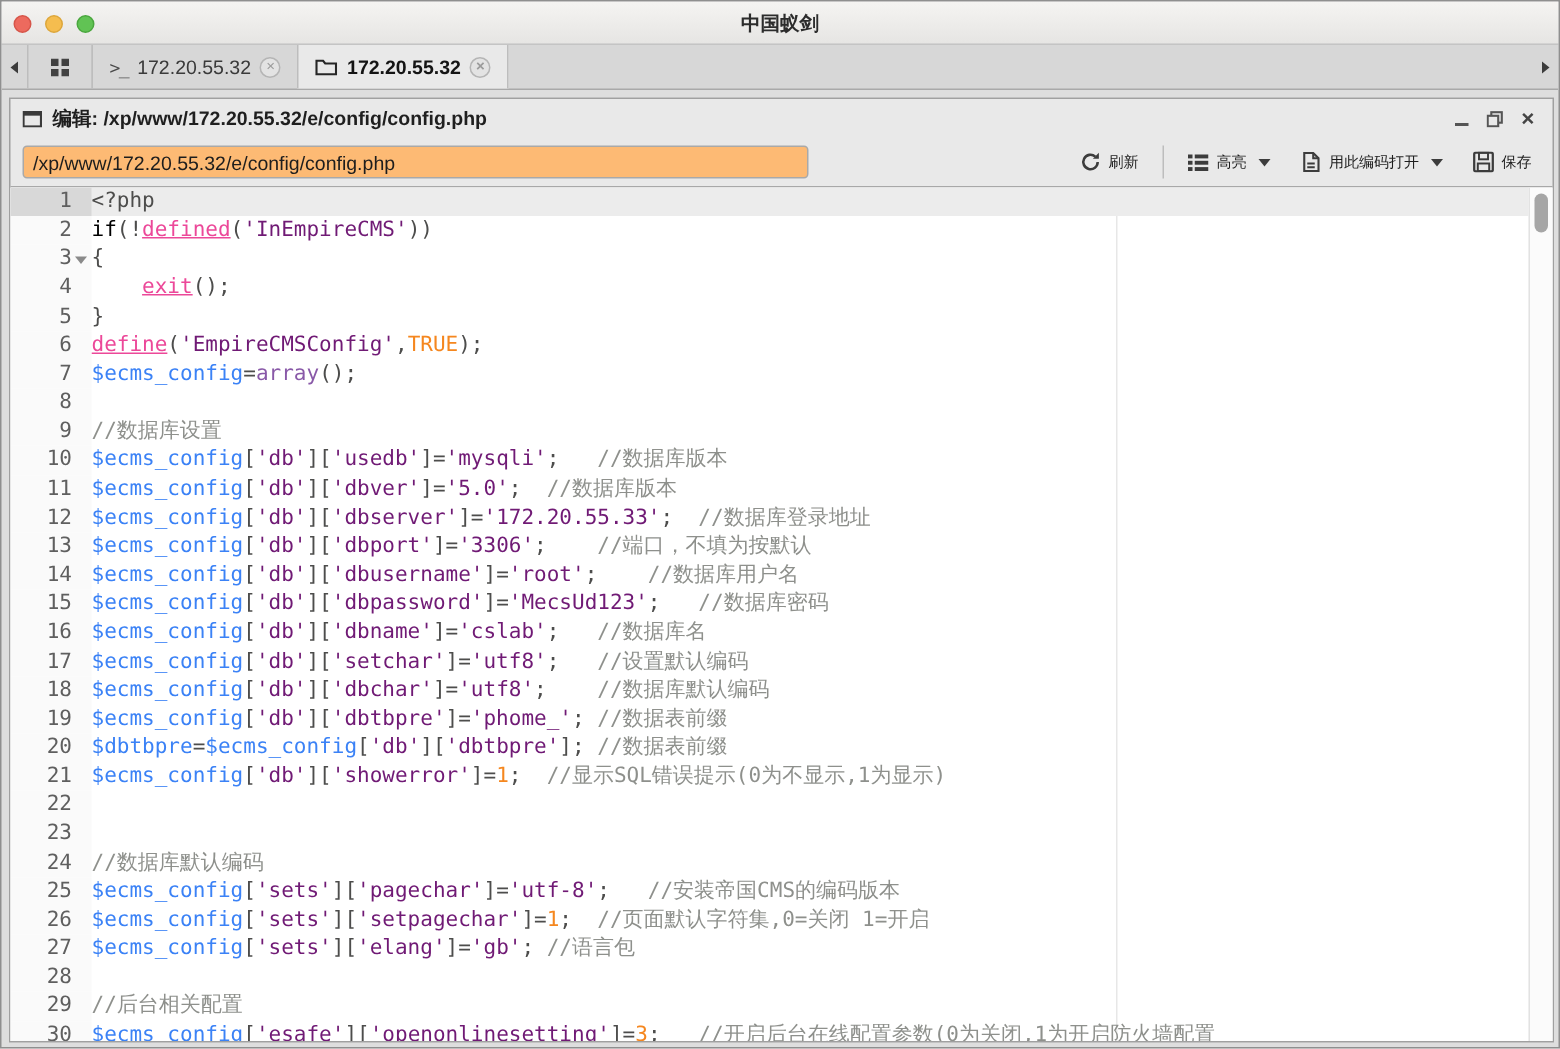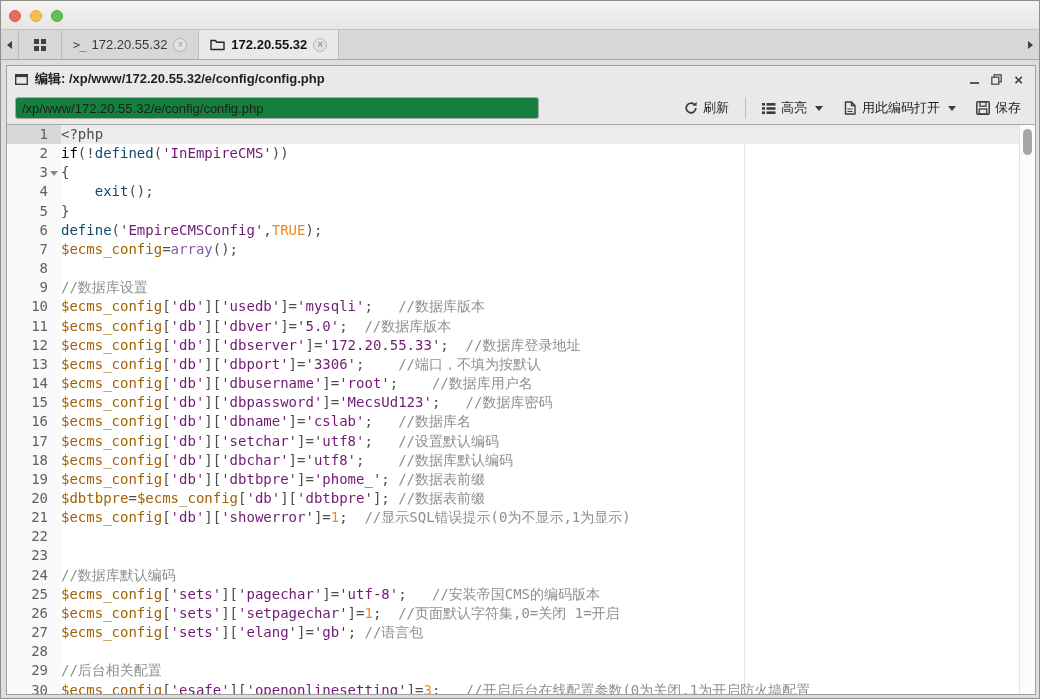--- a/index.html
+++ b/index.html
@@ -40,25 +40,25 @@
     border:1px solid #a0a0a0; background:#e9e9e9; display:flex; flex-direction:column; }
   .panel-header { height:26px; display:flex; align-items:center; padding:0 8px; gap:7px; }
   .panel-title { font-size:13px; font-weight:bold; color:#1f1f1f; white-space:nowrap; }
   .panel-header .spacer { flex:1; }
   .winctl { display:flex; align-items:center; gap:12px; padding-right:4px; }
   .min-bar { width:9px; height:2px; background:#555; margin-top:7px; }
   .close-x { font-size:15px; font-weight:bold; color:#444; line-height:1; }
 
   .toolbar { height:33px; border-bottom:1px solid #a8a8a8; position:relative; }
   .path-input { position:absolute; left:8px; top:5px; width:524px; height:22px;
-    border:1px solid #a9a9a9; border-radius:3px; background:#15803d; padding:0 6px;
+    border:1px solid #a9a9a9; border-radius:3px; background:#fdba74; padding:0 6px;
     font-size:13px; color:#1d1d1d; font-family:"Liberation Sans",sans-serif; }
   .tb-buttons { position:absolute; right:6px; top:0; height:32px; display:flex; align-items:center; gap:4px; }
   .tb-btn { display:flex; align-items:center; gap:5px; padding:0 8px; height:26px;
-    font-size:13px; color:#1d1d1d; background:transparent; border:none; cursor:default;
+    font-size:10px; color:#1d1d1d; background:transparent; border:none; cursor:default;
     font-family:"Liberation Sans",sans-serif; }
   .tb-divider { width:1px; height:22px; background:#bdbdbd; margin:0 4px; }
   .caret-down { width:0; height:0; border-left:4px solid transparent; border-right:4px solid transparent; border-top:5px solid #3c3c3c; margin-left:3px; }
 
   
   .editor { flex:1; position:relative; background:#fff; overflow:hidden;
     font-family:"DejaVu Sans Mono",monospace; font-size:14px; }
   .print-margin { position:absolute; left:737px; top:0; bottom:0; width:1px; background:#e7e7e7; }
   .scrollbar { position:absolute; right:0; top:0; bottom:0; width:16px;
     background:#fbfbfb; border-left:1px solid #e2e2e2; }
@@ -68,38 +68,39 @@
   .row { display:flex; height:19.17px; line-height:19.17px; position:relative; }
   .row.active { background:#ececec; }
   .gut { width:54px; flex:none; text-align:right; padding-right:13px; color:#5f5f5f;
     background:#fafafa; position:relative; }
   .row.active .gut { background:#d8d8d8; }
   .fold { position:absolute; right:3px; top:8px; width:0; height:0;
     border-left:4px solid transparent; border-right:4px solid transparent; border-top:5px solid #8a8a8a; }
   .code { flex:1; white-space:pre; tab-size:4; -moz-tab-size:4; color:#4d4d4c; }
   .tk-t { color:#4d4d4c; }
   .tk-c { color:#8e908c; }
-  .tk-v { color:#a16207; }
+  .tk-v { color:#3b82f6; }
   .tk-s { color:#701a75; }
-  .tk-k { color:#0c4a6e; }
+  .tk-k { color:#ec4899;text-decoration:underline; }
   .tk-kw{ color:#000000; }
   .tk-o { color:#f5871f; }
   .tk-p { color:#8959a8; }
 
   svg { display:block; }
 </style>
 </head>
 <body>
 
 <div class="titlebar">
   <div class="lights">
     <div class="light red"></div>
     <div class="light yellow"></div>
     <div class="light green"></div>
   </div>
+  <div class="apptitle">中国蚁剑</div>
 </div>
 
 <div class="tabbar">
   <div class="tab-scroll">
     <div class="tri-left"></div>
   </div>
   <div class="tab grid-tab">
     <svg width="12" height="12" viewBox="0 0 12 12">
       <rect x="0" y="0" width="5" height="5" fill="#424242"></rect>
       <rect x="7" y="0" width="5" height="5" fill="#424242"></rect>

